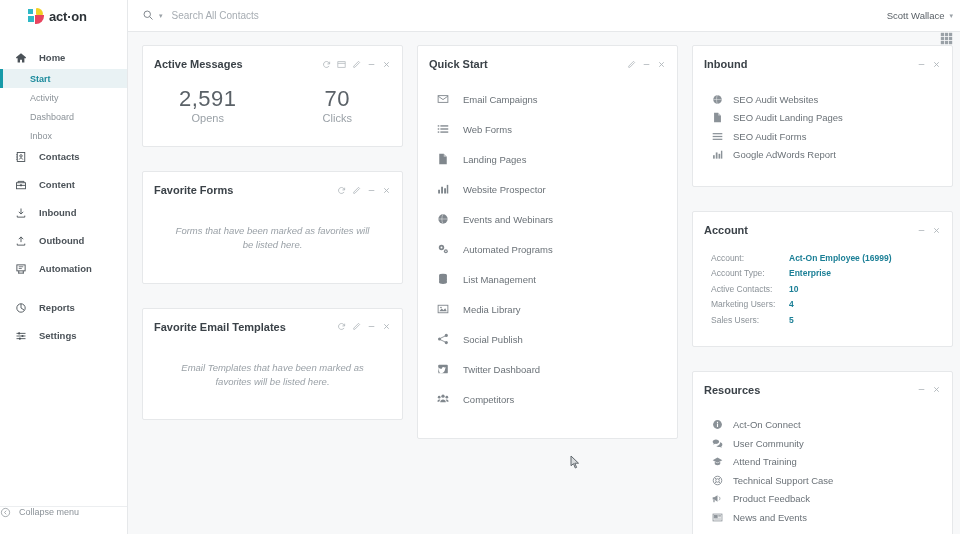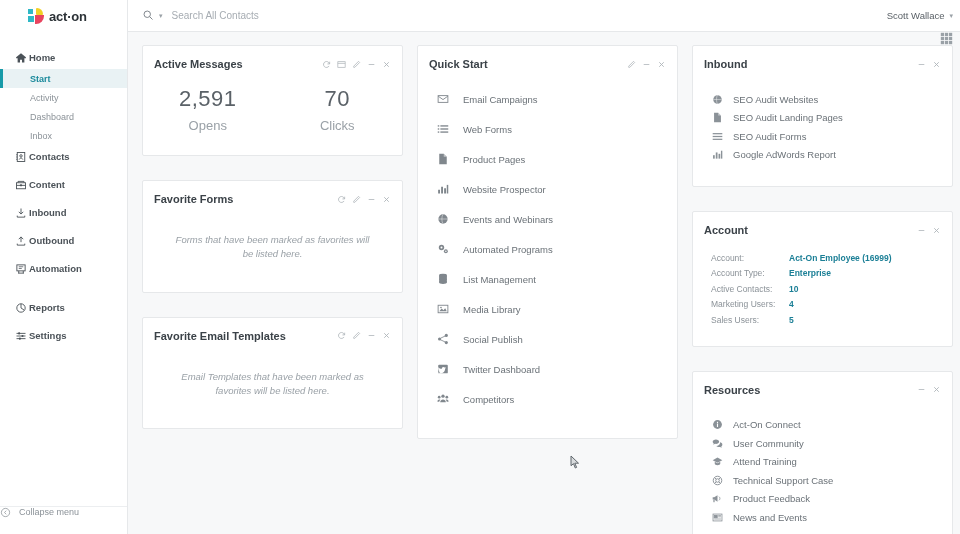--- a/index.html
+++ b/index.html
@@ -28,21 +28,21 @@
   .logo-mark { position: relative; width: 17px; height: 16px; }
   .logo-mark i { position: absolute; display: block; }
   .lm-sq1 { width: 5px; height: 5px; background: #2eb8c6; left: 0; top: 1px; }
   .lm-sq2 { width: 7px; height: 7px; background: #f2d024; left: 8px; top: 0px; border-radius: 1px 6px 1px 1px; }
   .lm-sq3 { width: 6px; height: 6px; background: #2eb8c6; left: 0; top: 8px; }
   .lm-sq4 { width: 9px; height: 9px; background: #e8445f; left: 7px; top: 7px; border-radius: 0 0 8px 0; }
   .logo-text { font-size: 13px; font-weight: bold; color: #2c3237; letter-spacing: -0.2px; }
 
   .nav { padding-top: 14px; flex: 1 1 auto; }
   .nav-item {
-    display: flex; align-items: center; gap: 2px;
+    display: flex; align-items: center; gap: 12px;
     height: 23px; padding-left: 14px;
     font-size: 9.5px; color: #4b5258; font-weight: bold;
     cursor: pointer;
   }
   .nav-item .ico { width: 13px; height: 13px; display: flex; align-items: center; justify-content: center; color: #4b5258; flex: 0 0 13px; }
   .nav-item svg { display: block; }
   .sub-item {
     height: 19px; display: flex; align-items: center;
     padding-left: 30px; font-size: 9px; color: #8b9298;
     cursor: pointer;
@@ -97,21 +97,21 @@
     display: flex; align-items: center;
     padding: 12px 11px 0 11px;
   }
   .card-title { font-size: 11px; color: #3b4248; font-weight: bold; }
   .card-actions { margin-left: auto; display: flex; align-items: center; gap: 6px; color: #aeb4b9; }
   .card-actions span { cursor: pointer; display: flex; align-items: center; }
 
   .metrics { display: flex; padding: 16px 0 22px 0; }
   .metric { flex: 1 1 50%; text-align: center; }
   .metric-val { font-size: 22px; color: #5a6167; font-weight: normal; letter-spacing: 0.5px; }
-  .metric-lbl { font-size: 13px; color: #9aa1a7; margin-top: 6px; }
+  .metric-lbl { font-size: 11px; color: #9aa1a7; margin-top: 0; }
 
   .empty-msg {
     font-size: 9.5px; color: #9aa1a7; text-align: center;
     line-height: 1.5; padding: 32px 32px 34px 32px;
   }
   .card-ff .empty-msg { padding: 28px 30px 30px 30px; font-style: italic; }
 
   
   .qs-list { padding: 14px 0 24px 0; }
   .qs-item {
@@ -460,21 +460,21 @@
               <span>Web Forms</span>
             </div>
 
             <div class="qs-item">
               <span class="ico">
                   <svg width="12" height="12" viewBox="0 0 16 16" fill="currentColor">
                     <path d="M3 1h6l4 4v10H3z"></path>
                     <path d="M9 1v4h4" fill="#fff" opacity=".5"></path>
                   </svg>
                 </span>
-              <span>Product Pages</span>
+              <span>Landing Pages</span>
             </div>
 
             <div class="qs-item">
               <span class="ico">
                   <svg width="12" height="12" viewBox="0 0 16 16" fill="currentColor">
                     <rect x="1.5" y="9" width="2.5" height="5"></rect>
                     <rect x="5.5" y="5" width="2.5" height="9"></rect>
                     <rect x="9.5" y="7" width="2.5" height="7"></rect>
                     <rect x="13" y="2.5" width="2" height="11.5"></rect>
                   </svg>

